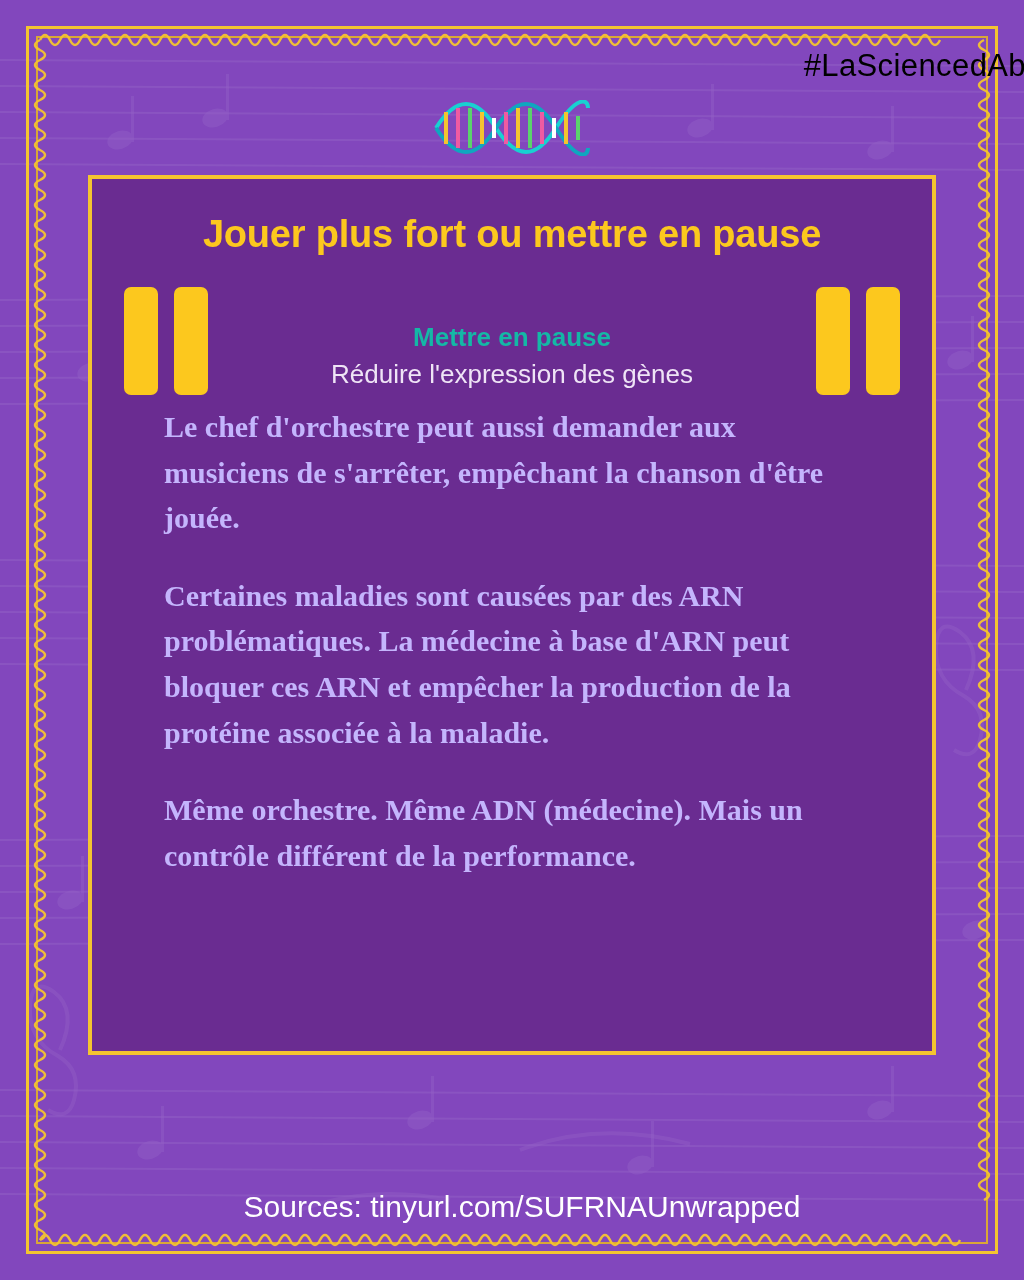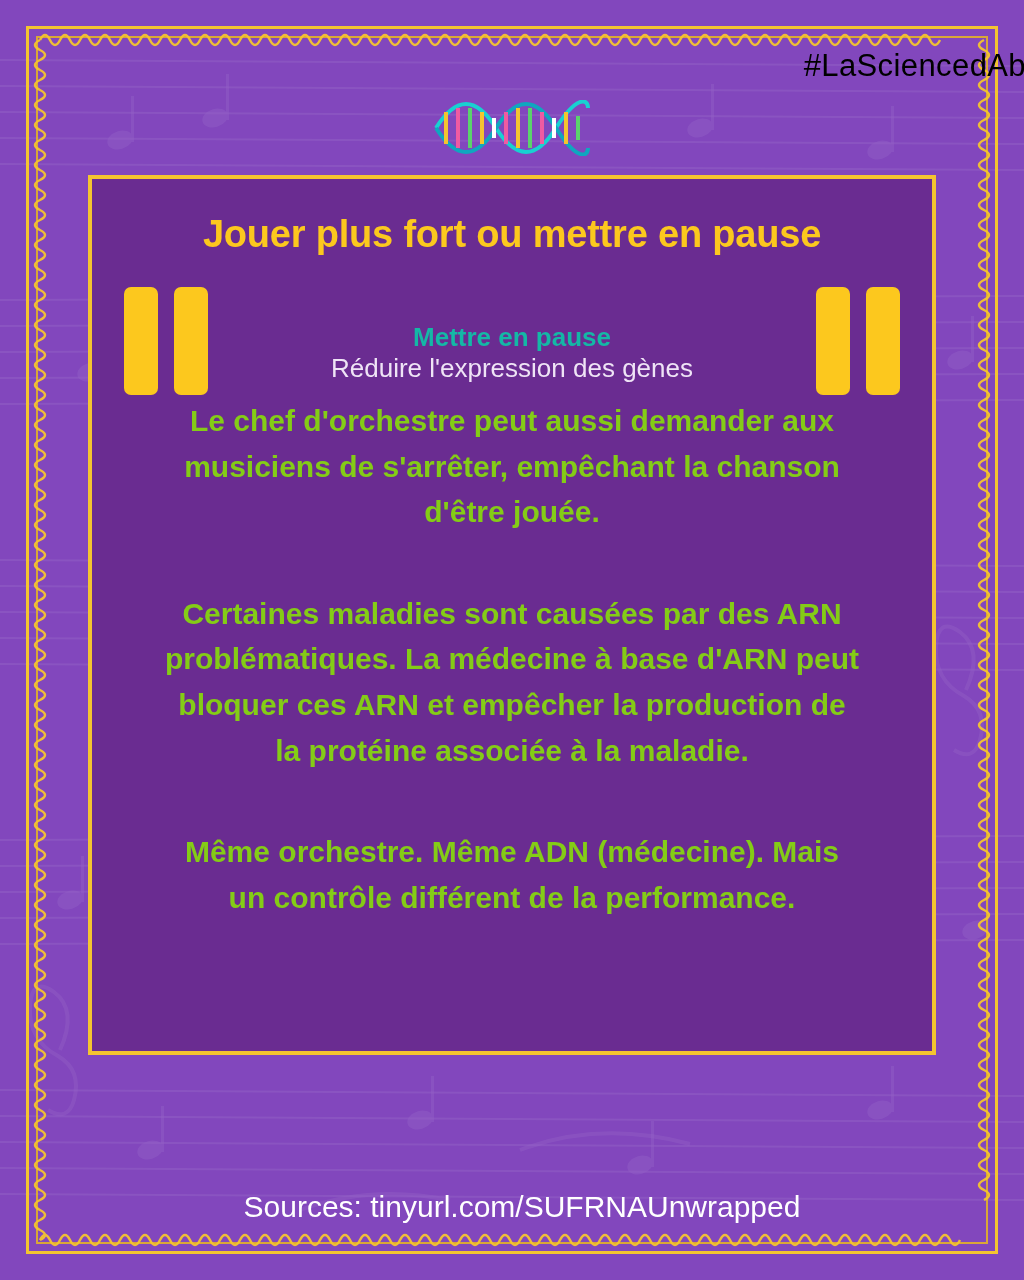--- a/index.html
+++ b/index.html
@@ -114,36 +114,38 @@
   }
 
   .section-head {
     margin-top: 66px;
     text-align: center;
     color: #14b8a6;
     font-size: 26px;
     font-weight: bold;
   }
   .section-sub {
+    margin-top: 6px;
     text-align: center;
     color: #efe4f6;
     font-size: 26px;
     font-weight: 400;
   }
 
   .body-text {
     margin: 14px 72px 0 72px;
-    text-align: center;
-    color: #84cc16;
+    text-align: left;
+    color: #c4b5fd;
     font-size: 30px;
     font-weight: bold;
     line-height: 1.52;
+    font-family: Liberation Serif, serif;
   }
   .body-text + .body-text {
-    margin-top: 56px;
+    margin-top: 32px;
   }
 
   .sources {
     position: absolute;
     bottom: 56px;
     left: 10px;
     width: 100%;
     text-align: center;
     color: #ffffff;
     font-size: 30px;

